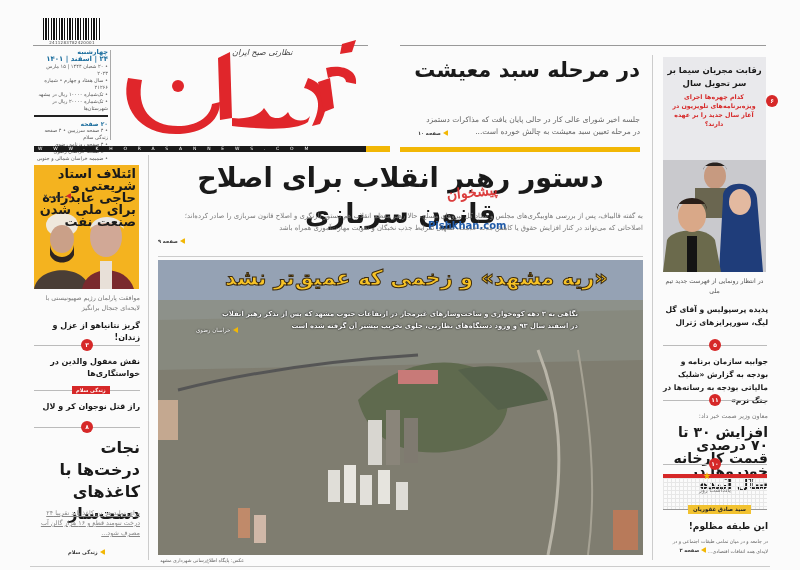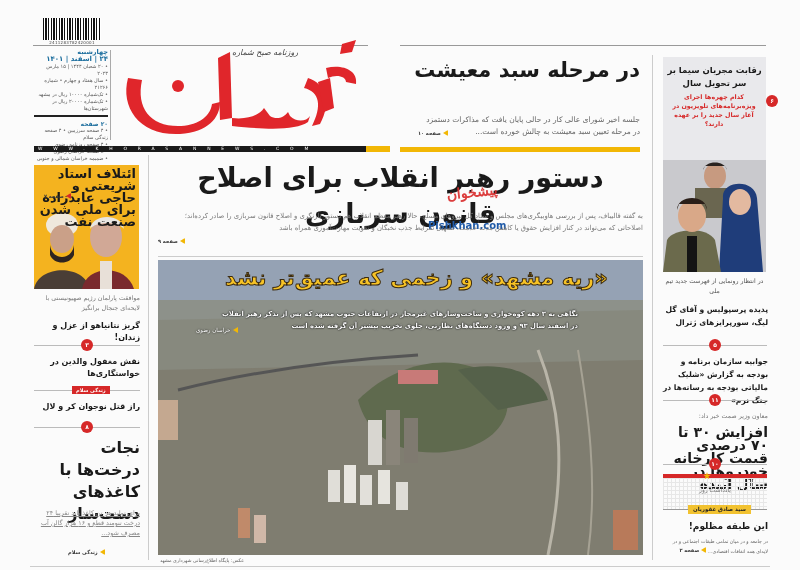--- a/index.html
+++ b/index.html
@@ -126,21 +126,21 @@
 
       <path d="M112 80 C130 82 140 76 144 70 L150 78 C156 82 164 80 168 74 L170 78 C176 84 186 84 190 78 L188 84 C176 92 150 92 112 88 Z"></path>
 
       <path d="M188 40 C206 46 212 64 200 86 L192 88 C202 68 200 54 184 50 Z"></path>
 
       <path d="M206 30 C222 26 238 32 236 46 L226 44 C226 38 216 36 208 40 Z"></path>
       <path d="M222 6 L236 2 L232 14 L220 16 Z"></path>
       <path d="M198 44 L210 40 L214 70 L204 74 Z"></path>
     </g>
   </svg>
-  <div class="logo-tag">روزنامه صبح شماره</div>
+  <div class="logo-tag">نظارتی صبح ایران</div>
 
   <div class="url-strip">WWW.KHORASANNEWS.COM</div>
   <div class="yellow-strip"></div>
 
   <div class="top-head rtl">
     <div>در مرحله سبد معیشت</div>
   </div>
   <div class="top-lead rtl">جلسه اخیر شورای عالی کار در حالی پایان یافت که مذاکرات دستمزد در مرحله تعیین سبد معیشت به چالش خورده است...</div>
   <div class="page-ref top-ref">
     <span class="arr"></span>

